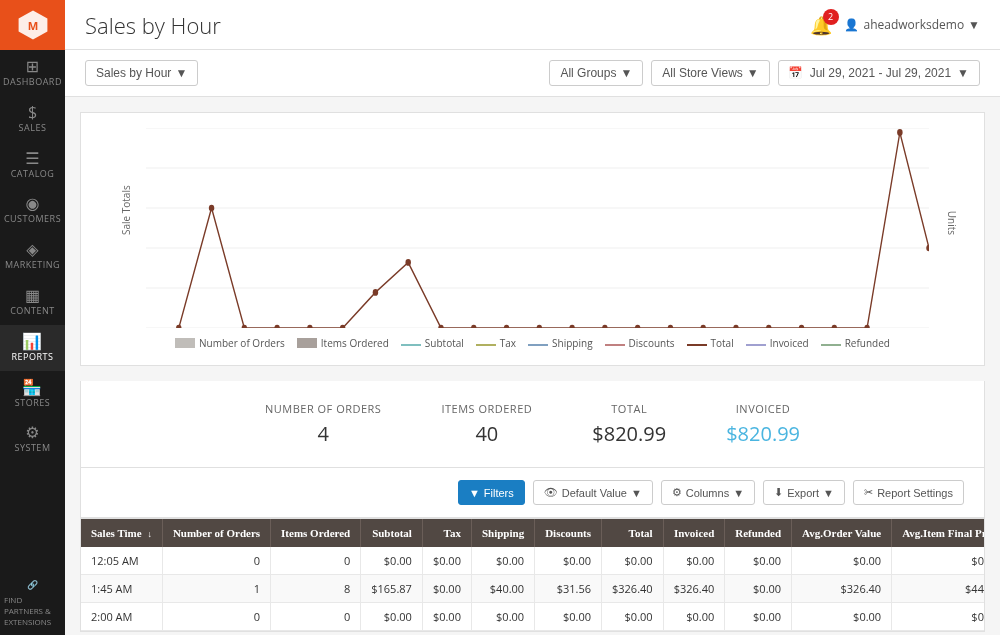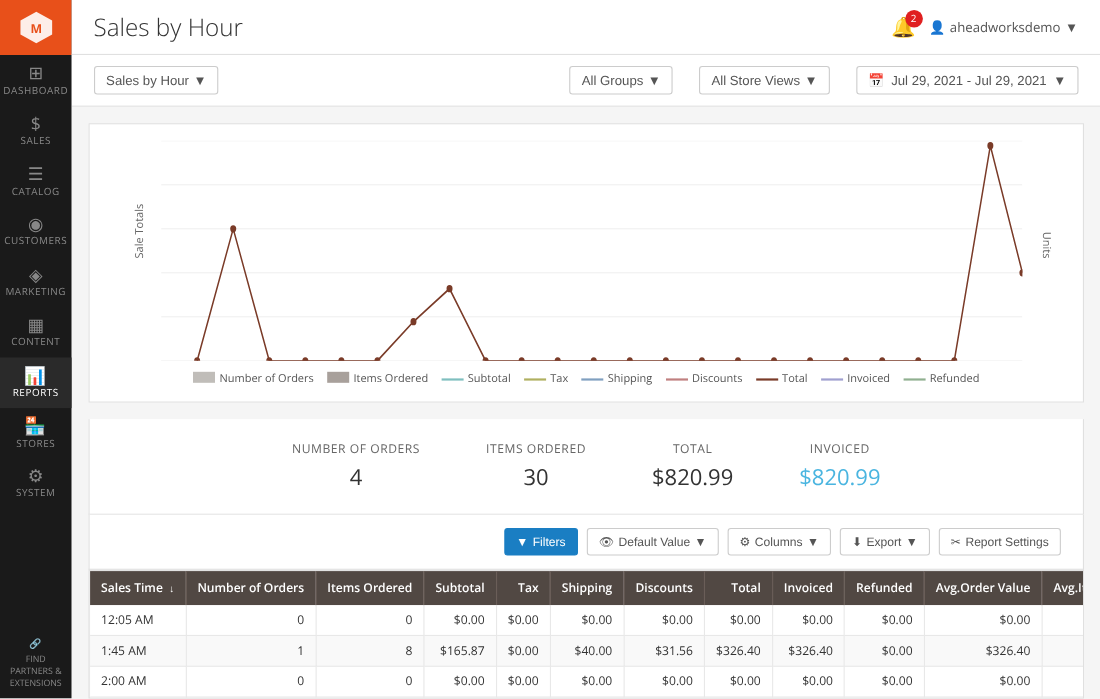--- a/index.html
+++ b/index.html
@@ -121,21 +121,21 @@
     .toolbar {
       background: #fff;
       padding: 10px 20px;
       display: flex;
       align-items: center;
       justify-content: space-between;
       border-bottom: 1px solid #e0e0e0;
       flex-shrink: 0;
     }
     .toolbar-left { display: flex; align-items: center; gap: 8px; }
-    .toolbar-right { display: flex; align-items: center; gap: 24px; }
+    .toolbar-right { display: flex; align-items: center; gap: 8px; }
     .dropdown-btn {
       background: #fff;
       border: 1px solid #ccc;
       border-radius: 3px;
       padding: 5px 10px;
       cursor: pointer;
       font-size: 12px;
       color: #555;
       display: flex;
       align-items: center;
@@ -258,20 +258,21 @@
       border-collapse: collapse;
       font-size: 11px;
     }
     thead tr { background: #514843; color: #fff; }
     thead th {
       padding: 8px 10px;
       text-align: right;
       font-weight: 600;
       white-space: nowrap;
       border-right: 1px solid #6a5e58;
+      font-family: Liberation Serif, serif;
     }
     thead th:first-child { text-align: left; }
     thead th .sort-icon { font-size: 9px; margin-left: 3px; }
     tbody tr:nth-child(even) { background: #f9f9f9; }
     tbody tr:nth-child(odd) { background: #fff; }
     tbody td {
       padding: 6px 10px;
       text-align: right;
       border-right: 1px solid #e8e8e8;
       border-bottom: 1px solid #e8e8e8;
@@ -321,21 +322,21 @@
   <div class="sidebar-item">
     <span class="icon">🏪</span>
     <span class="label">STORES</span>
   </div>
   <div class="sidebar-item">
     <span class="icon">⚙</span>
     <span class="label">SYSTEM</span>
   </div>
   <div class="sidebar-bottom">
     <span class="icon">🔗</span>
-    <span class="label" style="font-size:8px; text-align:center">FIND PARTNERS &amp; EXTENSIONS</span>
+    <span class="label" style="font-size:8px; ">FIND PARTNERS &amp; EXTENSIONS</span>
   </div>
 </nav>
 
 <div class="main">
 
   <header class="topbar">
     <h1 class="topbar-title">Sales by Hour</h1>
     <div class="topbar-right">
       <div class="notif-btn">
         🔔
@@ -517,21 +518,21 @@
       </div>
     </div>
 
     <div class="stats-row">
       <div class="stat-item">
         <div class="stat-label">NUMBER OF ORDERS</div>
         <div class="stat-value">4</div>
       </div>
       <div class="stat-item">
         <div class="stat-label">ITEMS ORDERED</div>
-        <div class="stat-value">30</div>
+        <div class="stat-value">40</div>
       </div>
       <div class="stat-item">
         <div class="stat-label">TOTAL</div>
         <div class="stat-value">$820.99</div>
       </div>
       <div class="stat-item">
         <div class="stat-label">INVOICED</div>
         <div class="stat-value blue">$820.99</div>
       </div>
     </div>

